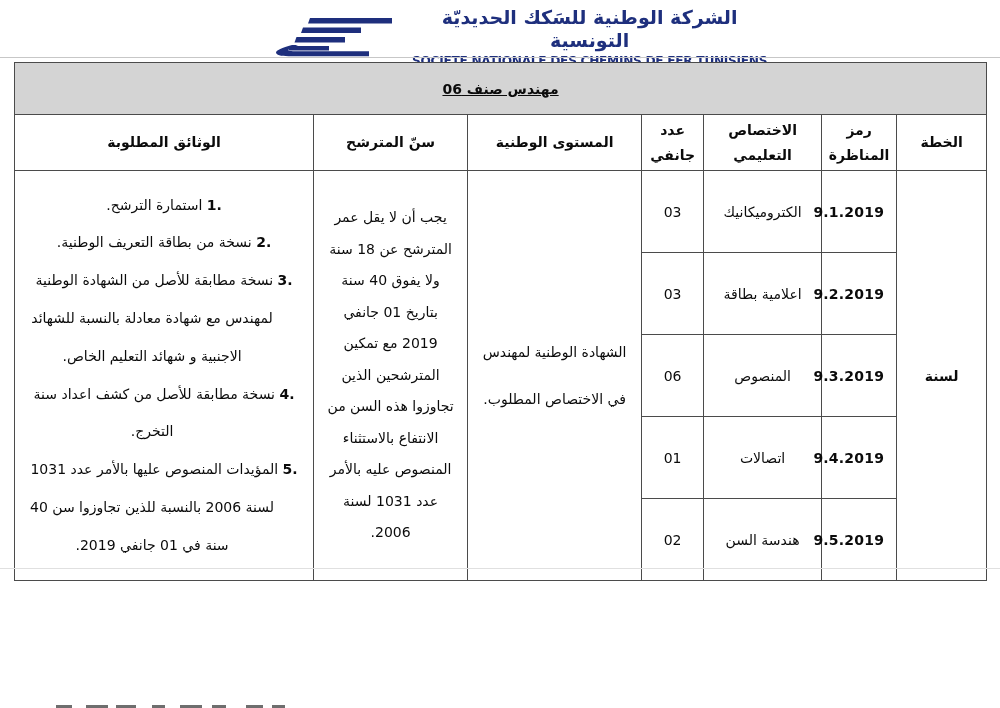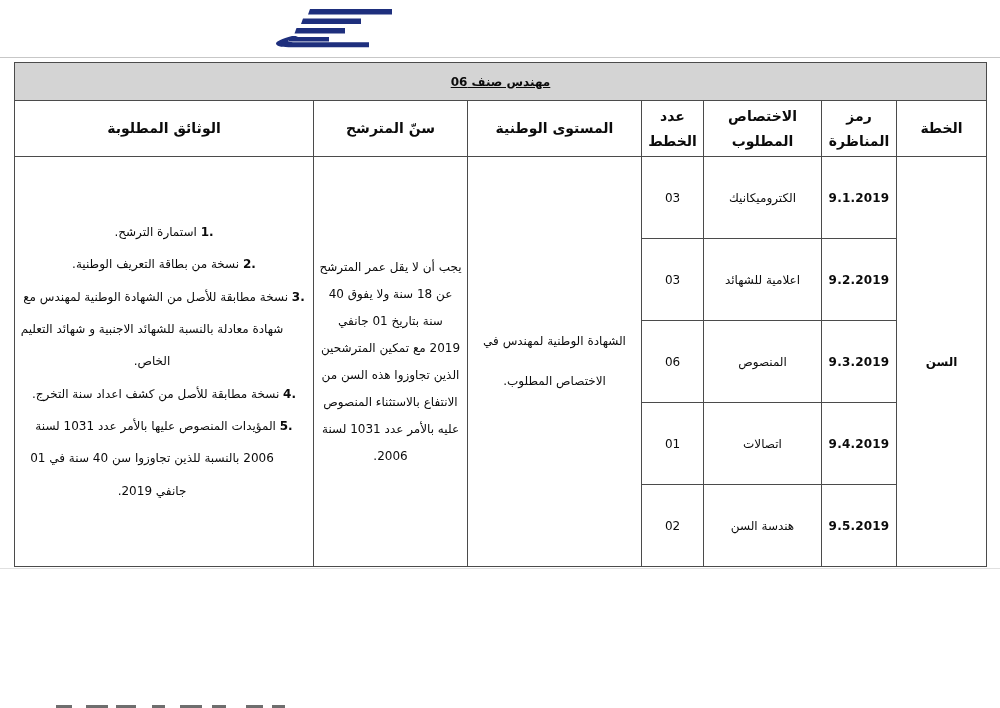--- a/index.html
+++ b/index.html
@@ -16,21 +16,21 @@
   .org-fr { direction:ltr; font-size:12.2px; font-weight:bold; margin-top:2px; letter-spacing:-0.3px; white-space:nowrap; }
 
   .top-rule    { position:absolute; top:57px;  left:0; width:1000px; height:1px; background:#c7c7c7; }
   .bottom-rule { position:absolute; top:568px; left:0; width:1000px; height:1px; background:#e0e0e0; }
 
   
   .recruit-table {
     position:absolute; top:62px; left:14px; width:972px;
     border-collapse:collapse; table-layout:fixed; direction:rtl;
   }
-  .recruit-table td { border:1px solid #4b4b4b; text-align:center; vertical-align:middle; font-size:12px; padding:5px; }
+  .recruit-table td { border:1px solid #4b4b4b; text-align:center; vertical-align:middle; font-size:14px; padding:12px; }
   .title-cell { background:#d4d4d4; height:27px; font-weight:bold; font-size:15px; }
   .title-cell span { text-decoration:underline; }
   .head-row td { height:55px; font-weight:bold; font-size:14px; line-height:1.75; padding:0 6px; }
   .data-row  { height:82px; }
   .code-cell { font-weight:bold; letter-spacing:0.2px; }
   .plan-cell { font-weight:bold; font-size:14px; }
   .edu-cell  { padding:0 12px; text-align:justify; line-height:3.3; font-size:13.5px;margin-top:16px; }
   .age-cell  { padding:0 11px; text-align:justify; line-height:2.25; font-size:13.5px; }
   .docs-cell { padding:6px 15px 6px 10px; text-align:justify; line-height:2.7; font-size:13.5px;margin-top:12px; }
   .doc-item  { padding-right:24px; text-indent:-24px; }
@@ -50,20 +50,24 @@
     <svg class="logo" viewBox="0 0 126 44" aria-hidden="true">
       <g fill="#1e2f7d">
         <polygon points="42,3 124,3 124,8.5 40,8.5"></polygon>
         <polygon points="35,12.5 93,12.5 93,18 33,18"></polygon>
         <polygon points="28.5,22 77,22 77,27.5 26.5,27.5"></polygon>
         <polygon points="22,31 61,31 61,35.5 20,35.5"></polygon>
         <path d="M24,30 C14,33 8,35.2 8,37.6 C8,40.4 14,41.6 24,41.2 L101,41.2 L101,36.2 L25,36.2 C20,36.2 18.5,35.2 22,33.6 L30,30 Z"></path>
         <path d="M40,8.5 C30,12 18,18 13,23 C10,26 11,28.5 16,29.6 L14,33.5 C6,32.5 2.5,28.5 5,23.5 C8.5,16.5 26,8 40,3 Z" fill-opacity="0.0"></path>
       </g>
     </svg>
+    <div class="brand-text">
+      <div class="org-ar">الشركة الوطنية للسَكك الحديديّة التونسية</div>
+      <div class="org-fr">SOCIETE NATIONALE DES CHEMINS DE FER TUNISIENS</div>
+    </div>
   </div>
 
   <div class="top-rule"></div>
 
   <table class="recruit-table">
     <colgroup>
       <col style="width:90px">
         <col style="width:75px">
         <col style="width:118px">
         <col style="width:62px">
@@ -73,45 +77,45 @@
     </colgroup>
     <tbody>
       <tr>
         <td class="title-cell" colspan="7">
           <span>مهندس صنف 06</span>
         </td>
       </tr>
       <tr class="head-row">
         <td>الخطة</td>
         <td>رمز المناظرة</td>
-        <td>الاختصاص المطلوب</td>
-        <td>عدد الخطط</td>
+        <td>الاختصاص التعليمي</td>
+        <td>عدد جانفي</td>
         <td>المستوى الوطنية</td>
         <td>سنّ المترشح</td>
         <td>الوثائق المطلوبة</td>
       </tr>
 
       <tr class="data-row">
-        <td class="plan-cell" rowspan="5">السن</td>
+        <td class="plan-cell" rowspan="5">لسنة</td>
         <td class="code-cell">9.1.2019</td>
         <td>الكتروميكانيك</td>
         <td>03</td>
         <td class="edu-cell" rowspan="5">الشهادة الوطنية لمهندس في الاختصاص المطلوب.</td>
         <td class="age-cell" rowspan="5">يجب أن لا يقل عمر المترشح عن 18 سنة ولا يفوق 40 سنة بتاريخ 01 جانفي 2019 مع تمكين المترشحين الذين تجاوزوا هذه السن من الانتفاع بالاستثناء المنصوص عليه بالأمر عدد 1031 لسنة 2006.</td>
         <td class="docs-cell" rowspan="5">
           <div class="doc-item"><span class="doc-num" dir="ltr">1.</span> <span>استمارة الترشح.</span></div>
           <div class="doc-item"><span class="doc-num" dir="ltr">2.</span> <span>نسخة من بطاقة التعريف الوطنية.</span></div>
           <div class="doc-item"><span class="doc-num" dir="ltr">3.</span> <span>نسخة مطابقة للأصل من الشهادة الوطنية لمهندس مع شهادة معادلة بالنسبة للشهائد الاجنبية و شهائد التعليم الخاص.</span></div>
           <div class="doc-item"><span class="doc-num" dir="ltr">4.</span> <span>نسخة مطابقة للأصل من كشف اعداد سنة التخرج.</span></div>
           <div class="doc-item"><span class="doc-num" dir="ltr">5.</span> <span>المؤيدات المنصوص عليها بالأمر عدد 1031 لسنة 2006 بالنسبة للذين تجاوزوا سن 40 سنة في 01 جانفي 2019.</span></div>
         </td>
       </tr>
       <tr class="data-row">
         <td class="code-cell">9.2.2019</td>
-        <td>اعلامية للشهائد</td>
+        <td>اعلامية بطاقة</td>
         <td>03</td>
       </tr>
       <tr class="data-row">
         <td class="code-cell">9.3.2019</td>
         <td>المنصوص</td>
         <td>06</td>
       </tr>
       <tr class="data-row">
         <td class="code-cell">9.4.2019</td>
         <td>اتصالات</td>

